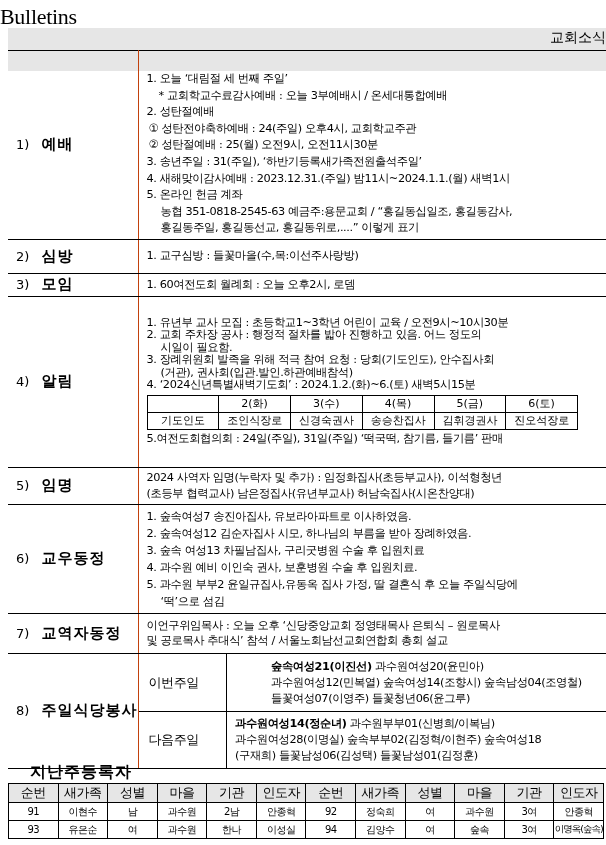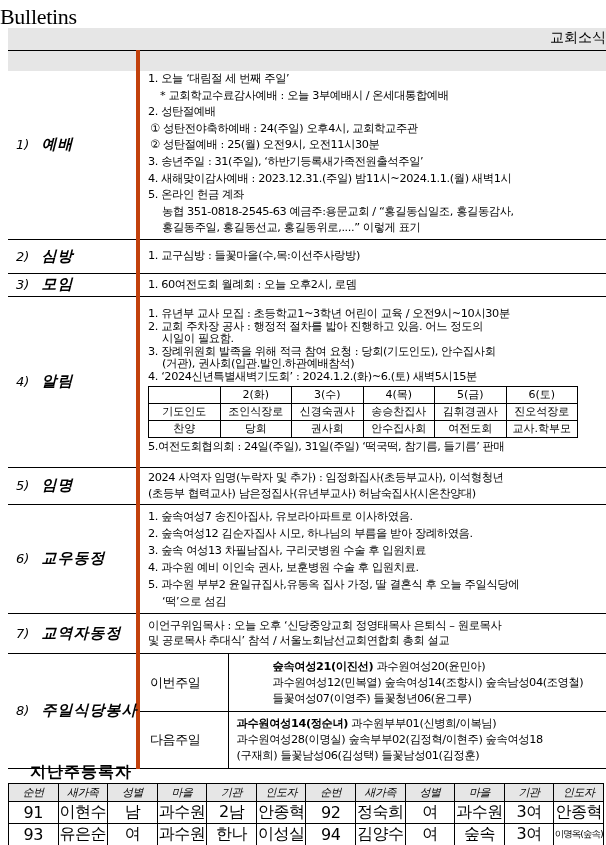--- a/index.html
+++ b/index.html
@@ -18,42 +18,42 @@
   }
   .band-label {
     position: absolute; left: 0; top: 29px; width: 606px; text-align: right;
     font-size: 14px;
   }
   .main {
     position: absolute; left: 8px; top: 50px; width: 598px;
     border-collapse: collapse; table-layout: fixed;
   }
   .main td { border-top: 1.5px solid #000; border-bottom: 1.5px solid #000; vertical-align: middle; }
-  .main td.lab { width: 130px; border-right: 4px solid #c2410c; padding-left: 8px; font-size: 13px; white-space: nowrap; font-style: italic; }
+  .main td.lab { width: 130px; border-right: 1px solid #c2410c; padding-left: 8px; font-size: 13px; white-space: nowrap; }
   .main td.lab .num { font-size: 13px; margin-right: 8px; }
   .main td.lab .txt { font-weight: bold; font-size: 15px; letter-spacing: 1px; }
   .main td.cnt { padding: 2px 4px 2px 8px; font-size: 11.3px; line-height: 16px; letter-spacing: -0.4px; }
   .line { white-space: nowrap; }
   .ind1 { padding-left: 12px; }
   .ind2 { padding-left: 2px; }
   .ind3 { padding-left: 14px; }
   .tight { line-height: 12.5px; }
   .inner { width: 100%; border-collapse: collapse; margin: 3px 0 1px 0; table-layout: fixed; }
   .inner td { border: 1px solid #000 !important; text-align: center; font-size: 11px; padding: 0; height: 16px; letter-spacing: 0; vertical-align: middle;}
   .svc-sub { width: 88px; border-right: 1px solid #000; padding-left: 10px !important; font-size: 13px !important; }
   .bold { font-weight: bold; }
   .reg-title {
     position: absolute; left: 30px; top: 762px; font-weight: bold; font-size: 16px; letter-spacing: 1px;
   }
   .reg {
     position: absolute; left: 8px; top: 783px; width: 596px;
     border-collapse: collapse; table-layout: fixed;
   }
-  .reg td { border: 1px solid #000; text-align: center; font-size: 16px; height: 18px; letter-spacing: -0.5px; padding: 0; }
-  .reg tr.hdr td { background: #e6e6e6; font-size: 11px; font-style: italic; }
+  .reg td { border: 1px solid #000; text-align: center; font-size: 10px; height: 18px; letter-spacing: -0.5px; padding: 0; }
+  .reg tr.hdr td { background: #e6e6e6; font-size: 13px; }
 </style>
 </head>
 <body>
 
 <div class="title">Bulletins</div>
 <div class="band"></div>
 <div class="band-label">교회소식</div>
 
 <table class="main">
 
@@ -122,28 +122,20 @@
           <td>6(토)</td>
         </tr>
         <tr>
           <td>기도인도</td>
           <td>조인식장로</td>
           <td>신경숙권사</td>
           <td>송승찬집사</td>
           <td>김휘경권사</td>
           <td>진오석장로</td>
         </tr>
-        <tr>
-          <td>찬양</td>
-          <td>당회</td>
-          <td>권사회</td>
-          <td>안수집사회</td>
-          <td>여전도회</td>
-          <td>교사.학부모</td>
-        </tr>
       </tbody>
           </table>
       <div class="line">5.여전도회협의회 : 24일(주일), 31일(주일) ‘떡국떡, 참기름, 들기름’ 판매</div>
     </td>
   </tr>
 
   <tr style="height:36px">
     <td class="lab">
       <span class="num">5)</span>
       <span class="txt">임명</span>

